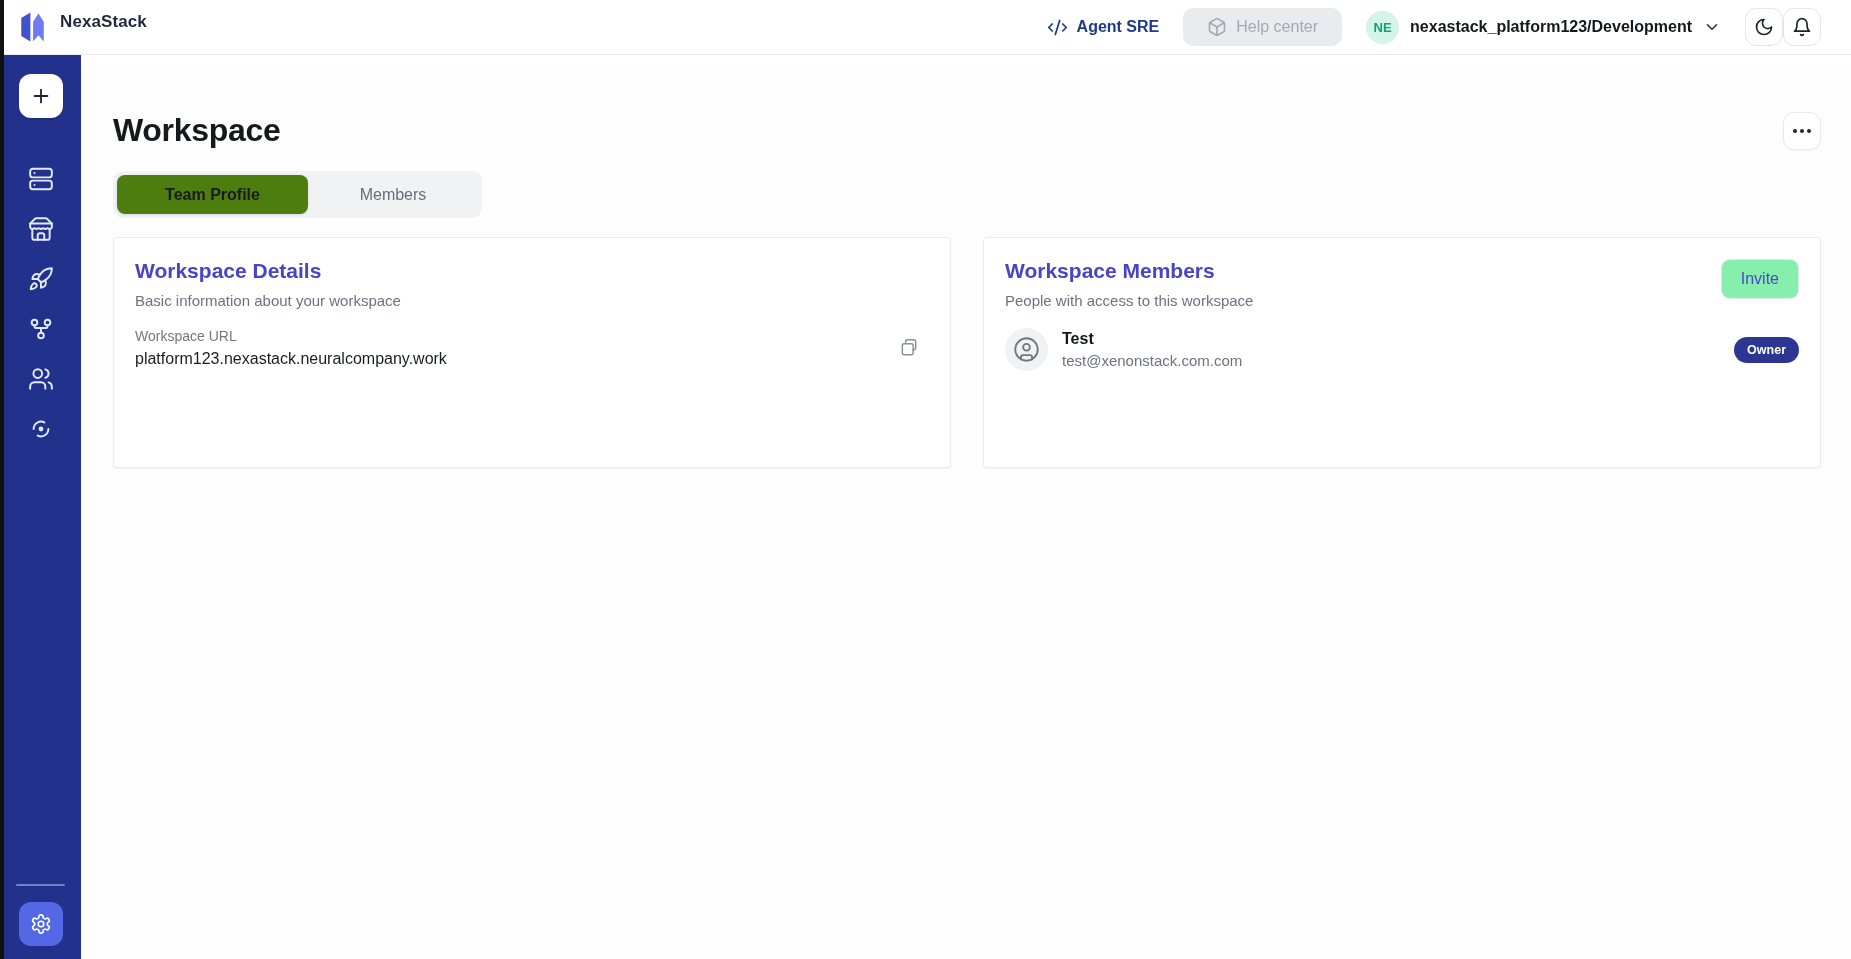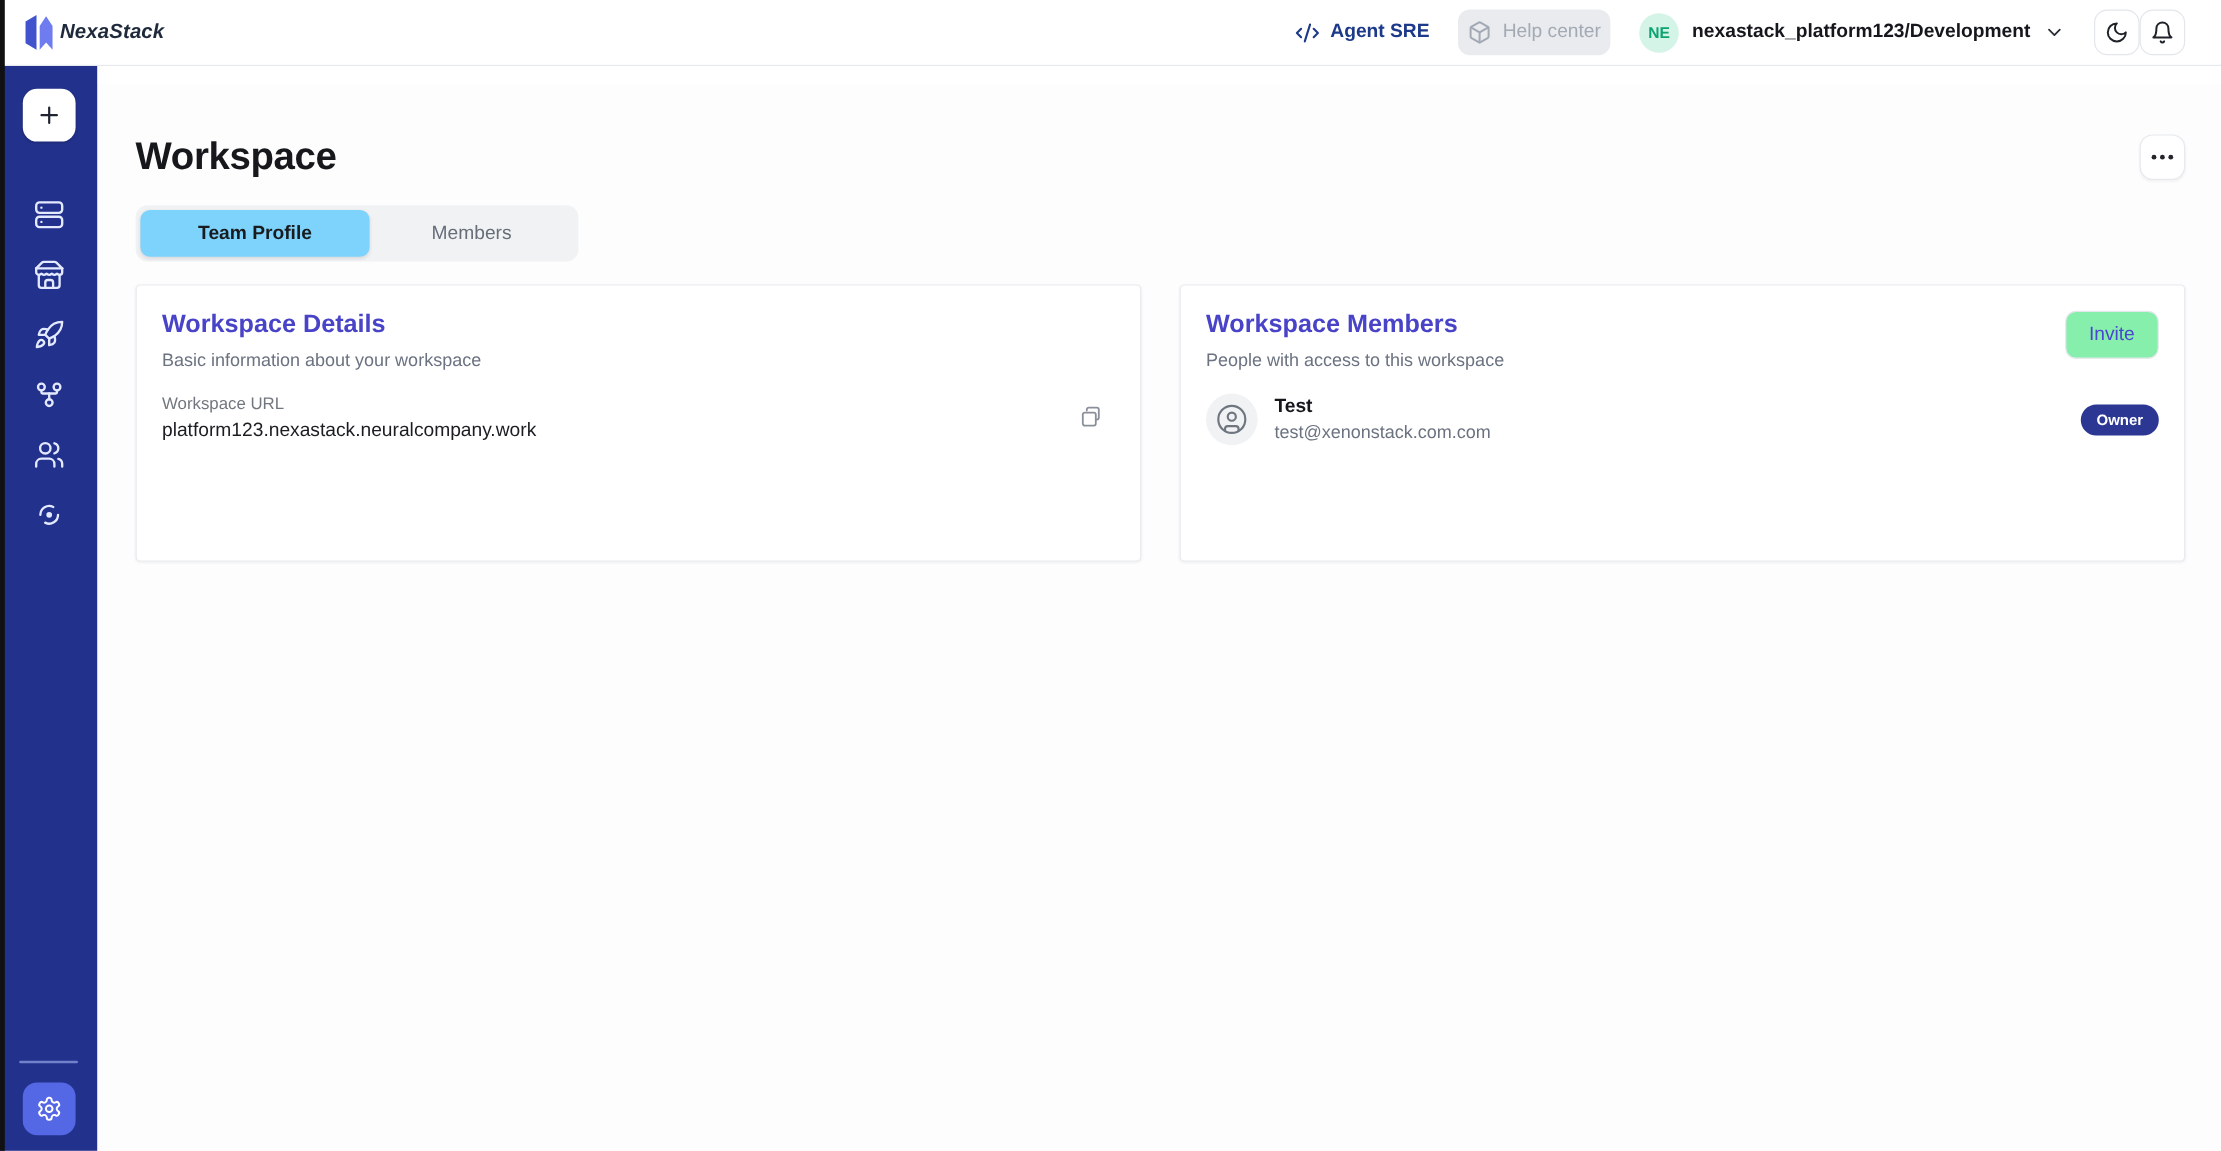--- a/index.html
+++ b/index.html
@@ -5,26 +5,26 @@
   * { margin:0; padding:0; box-sizing:border-box; }
   html,body { width:1851px; height:959px; overflow:hidden; background:#ffffff;
     font-family:"Liberation Sans", sans-serif; color:#15171c; }
 
   
   .edge-strip { position:absolute; left:0; top:0; width:4px; height:959px; background:#111; z-index:60; }
 
   
   header { position:absolute; top:0; left:0; width:1851px; height:55px; background:#fff;
     border-bottom:1px solid #e7e9ee; display:flex; align-items:center; padding:0 30px 0 17px; z-index:50; }
-  .brand { display:flex; align-items:center; gap:3px;font-style:italic; }
+  .brand { display:flex; gap:13px; }
   .brand-name { font-size:17px; font-weight:700; color:#1e293b; letter-spacing:.1px; }
   .header-right { margin-left:auto; display:flex; align-items:center; gap:24px; }
   .agent-sre { display:flex; align-items:center; gap:9px; color:#1d3a8a; font-size:16px; font-weight:600; cursor:pointer; background:none; border:none; font-family:inherit; }
   .help-center { display:flex; align-items:center; gap:9px; background:#e9ebef; border:none; border-radius:10px;
-    padding:9px 8px; color:#a3aab4; font-size:16px; font-weight:500; font-family:inherit; cursor:default; }
+    padding:9px 24px; color:#a3aab4; font-size:16px; font-weight:500; font-family:inherit; cursor:default; }
   .account { display:flex; align-items:center; gap:11px; cursor:pointer; }
   .avatar-initials { width:33px; height:33px; border-radius:50%; background:#d3f4e6; color:#0ea371;
     font-size:13px; font-weight:700; display:flex; align-items:center; justify-content:center; }
   .account-name { font-size:16px; font-weight:700; color:#15171c; }
   .icon-btn { width:38px; height:38px; border:1px solid #e3e6ea; border-radius:11px; background:#fff;
     display:flex; align-items:center; justify-content:center; cursor:pointer; }
   .icon-btn + .icon-btn { margin-left:-12px; }
   .icon-btn-group { display:flex; align-items:center; gap:12px; }
 
   
@@ -44,21 +44,21 @@
   main { position:absolute; left:81px; top:70px; width:1770px; height:904px; background:#fdfdfe; padding:42px 30px 0 32px; }
   .page-head { display:flex; align-items:flex-start; justify-content:space-between; }
   .page-title { font-size:32px; font-weight:700; color:#17181c; letter-spacing:-.3px; }
   .more-btn { width:38px; height:38px; border:1px solid #e7e9ee; border-radius:11px; background:#fff;
     display:flex; align-items:center; justify-content:center; gap:3px; cursor:pointer; box-shadow:0 1px 2px rgba(23,26,31,.04); }
   .more-btn i { width:4px; height:4px; border-radius:50%; background:#24262b; }
 
   .tabs { margin-top:21px; display:inline-flex; background:#f1f2f4; border-radius:10px; padding:4px; }
   .tab { height:39px; border:none; border-radius:8px; font-family:inherit; font-size:16px; cursor:pointer;
     display:flex; align-items:center; justify-content:center; background:transparent; }
-  .tab.active { width:191px; background:#7dd3fc; font-weight:700; color:#191b1f; box-shadow:0 1px 3px rgba(16,24,40,.10); }
+  .tab.active { width:191px; background:#4d7c0f; font-weight:700; color:#191b1f; box-shadow:0 1px 3px rgba(16,24,40,.10); }
   .tab.inactive { width:170px; font-weight:500; color:#676e79; }
 
   .cards { margin-top:19px; display:flex; gap:32px; }
   .card { flex:1; min-height:231px; background:#fff; border:1px solid #e9ebef; border-radius:4px;
     padding:21px 21px 24px; box-shadow:0 1px 2px rgba(23,26,31,.05); }
   .card-title { font-size:21px; font-weight:700; color:#4843c7; }
   .card-sub { margin-top:9px; font-size:15px; color:#6b7280; }
 
   .field { margin-top:19px; }
   .field-label { font-size:14px; color:#72777f; }

